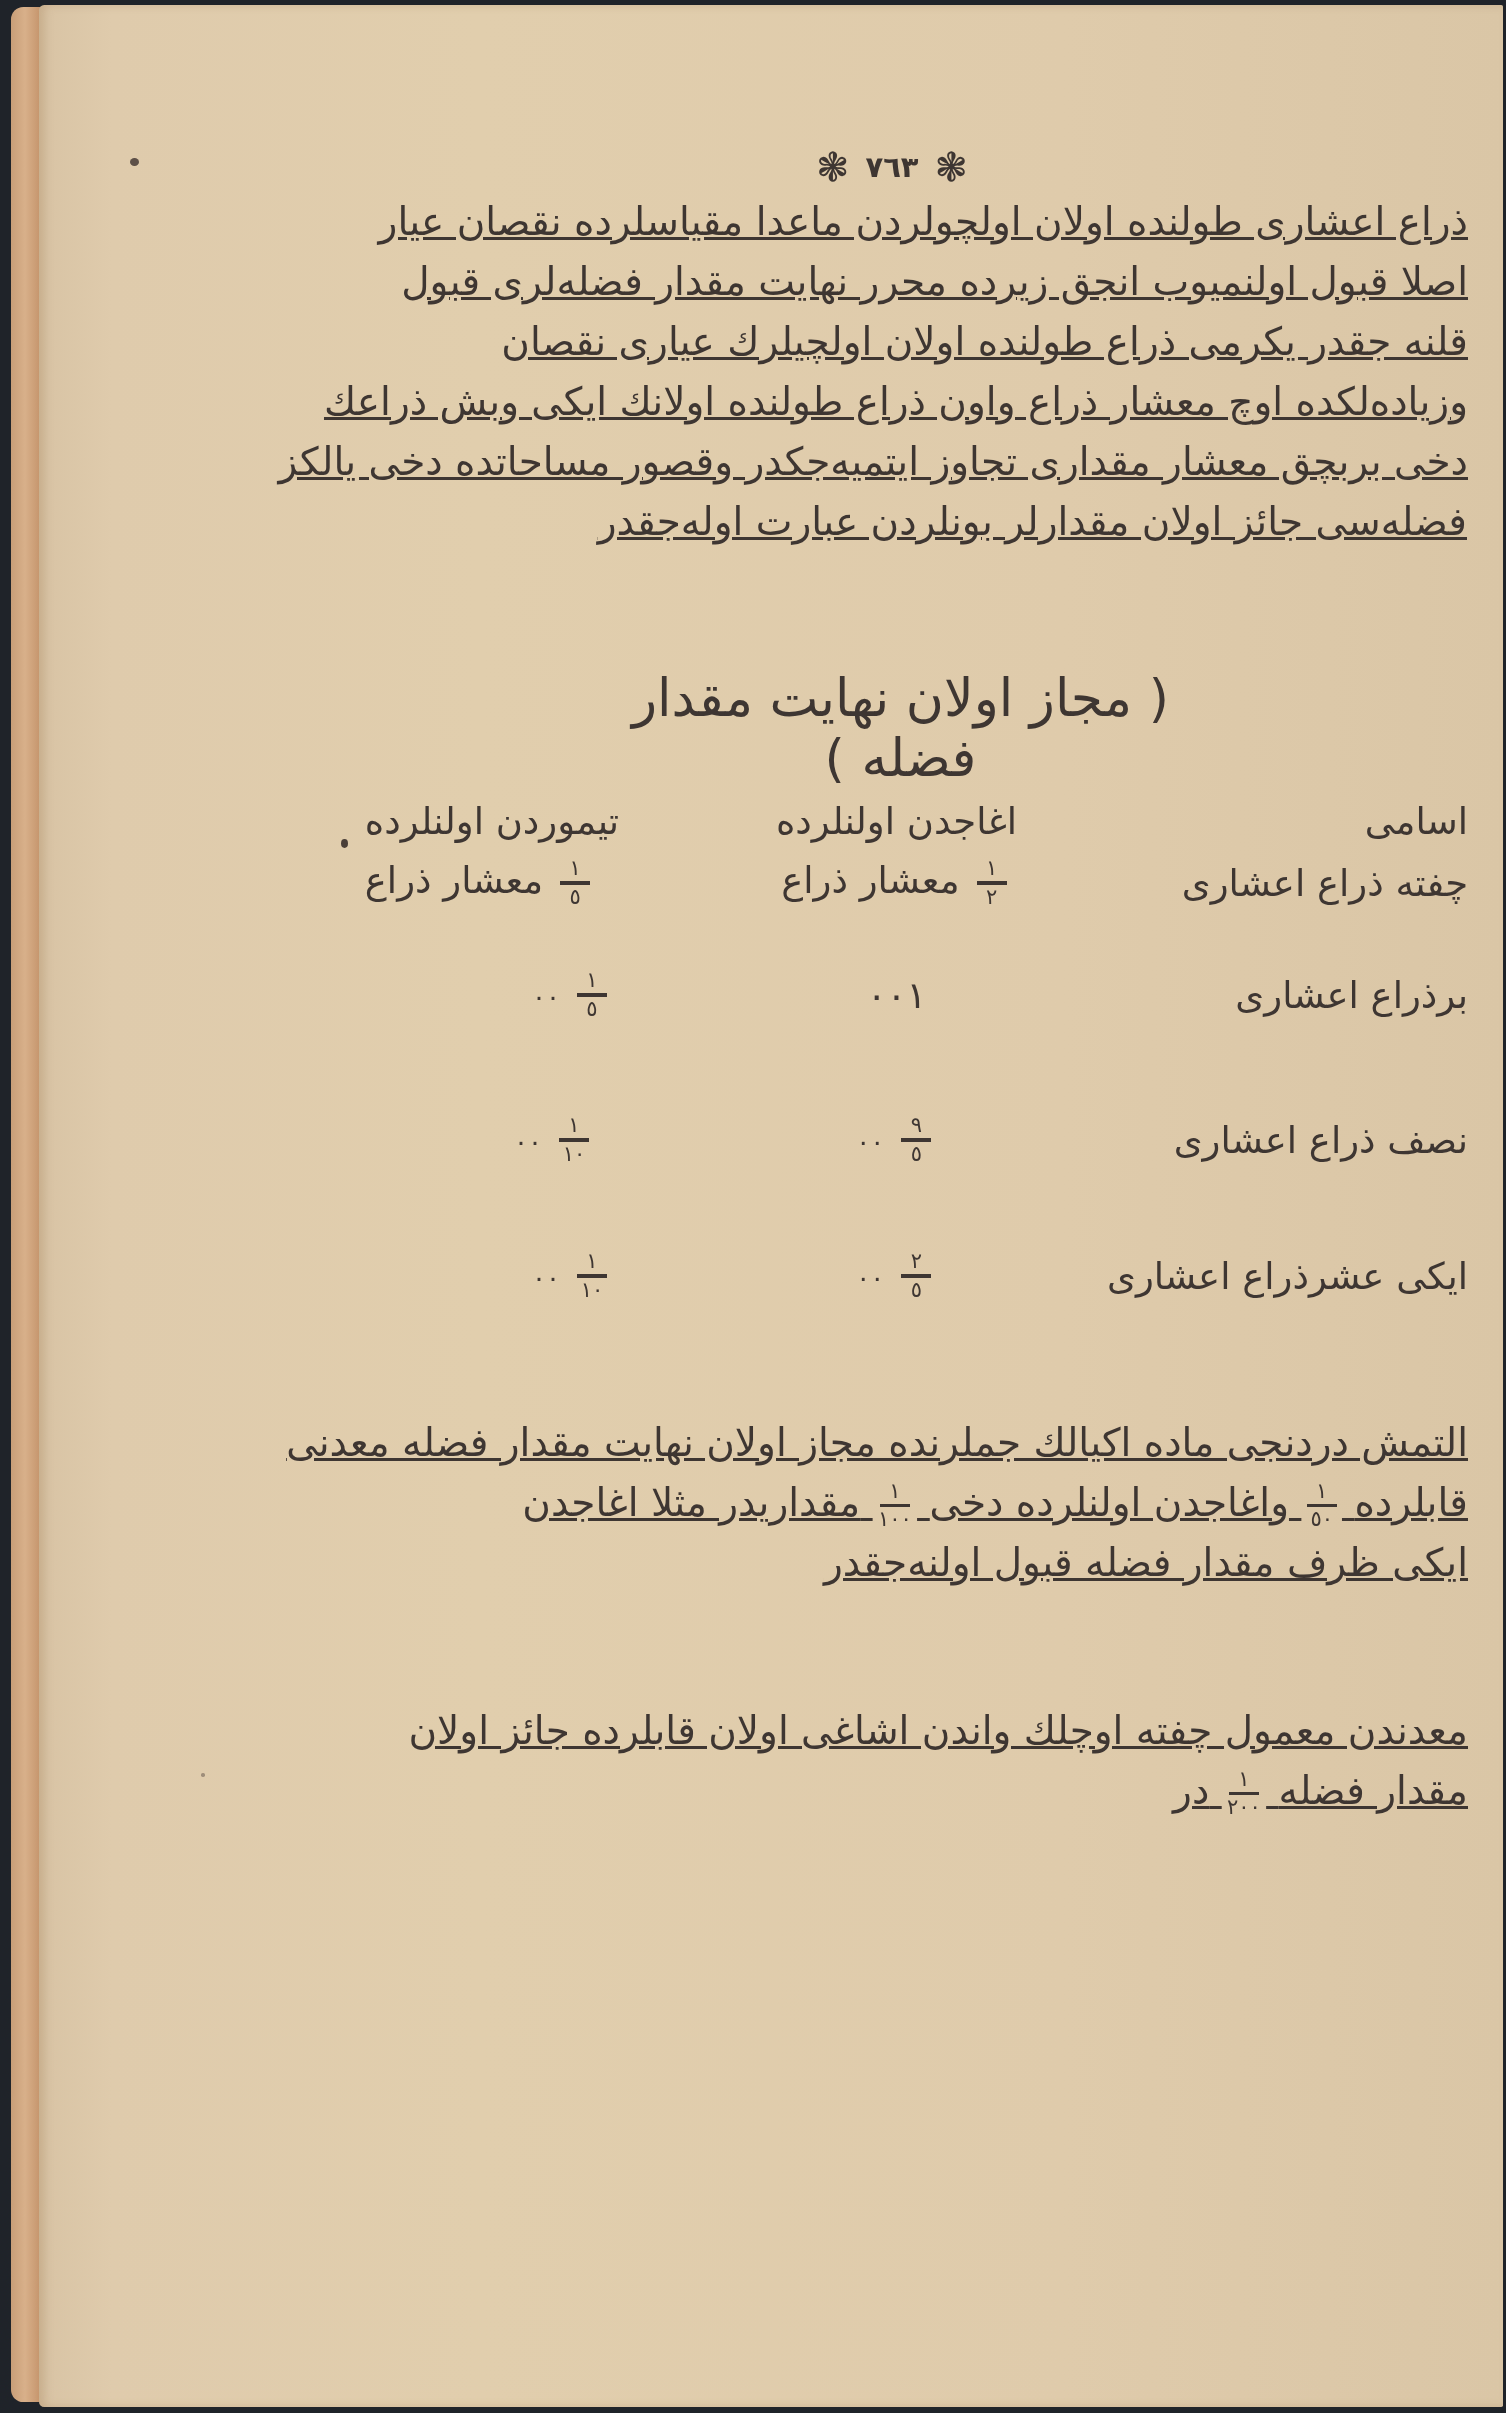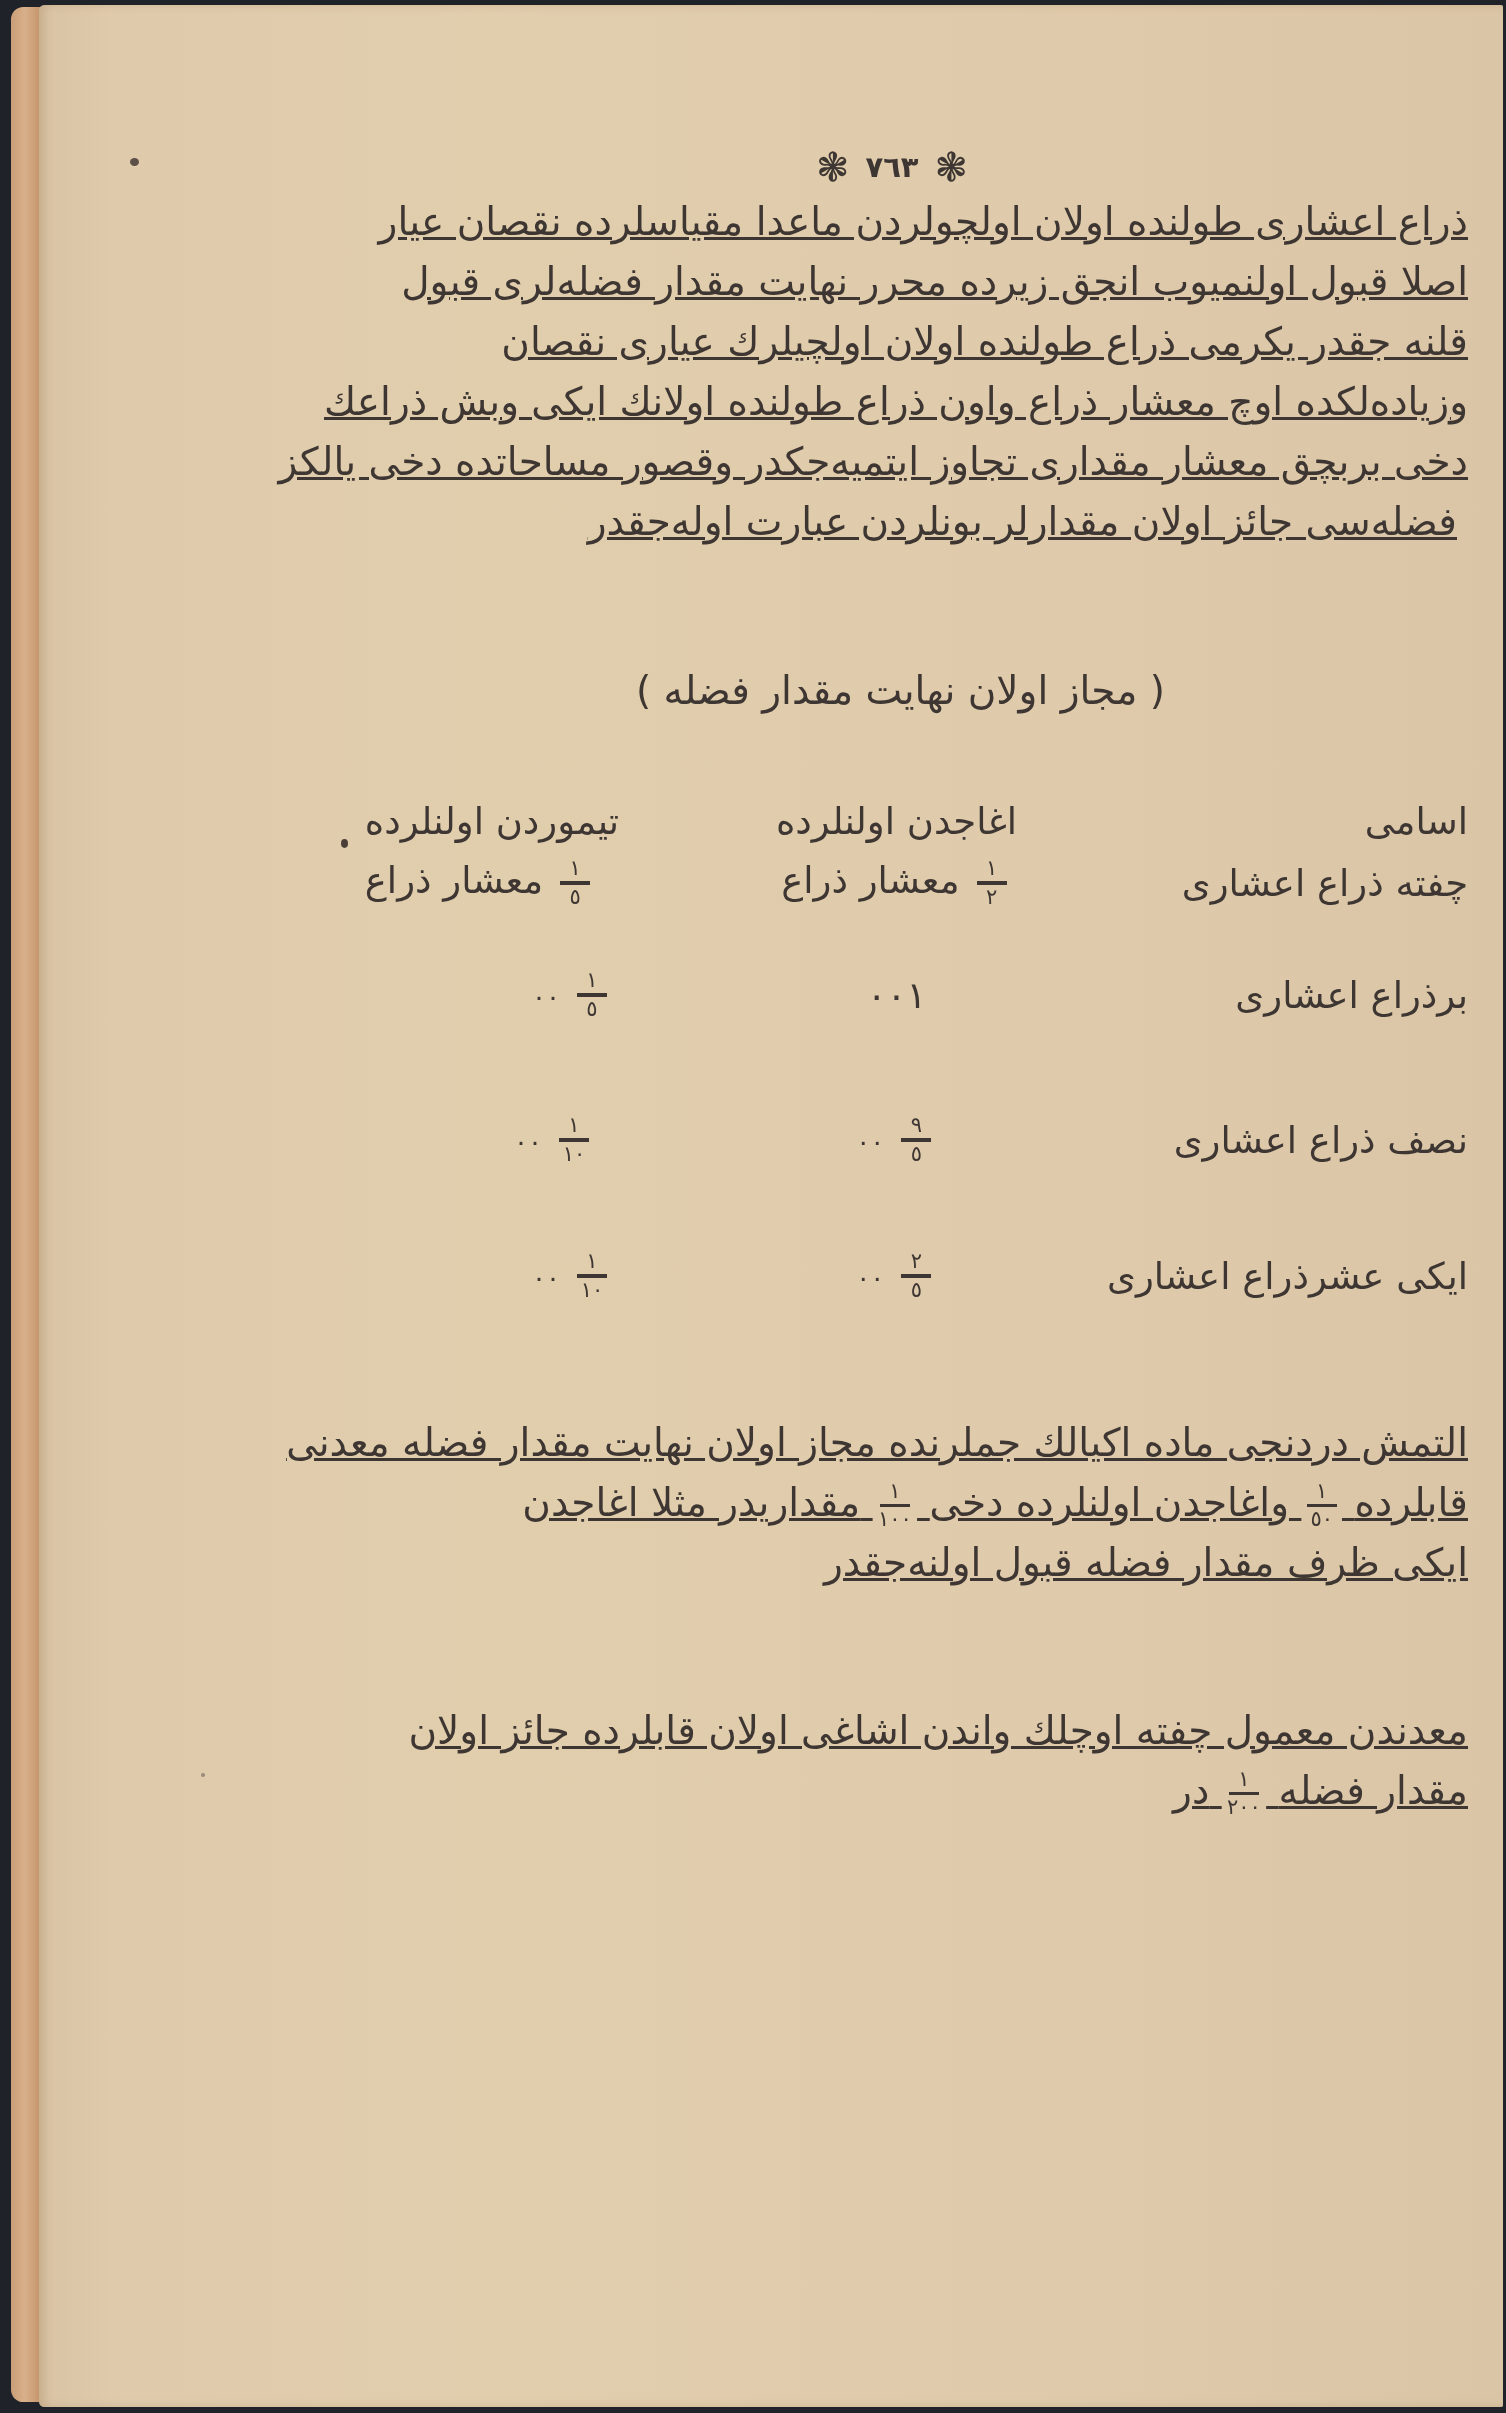--- a/index.html
+++ b/index.html
@@ -80,21 +80,21 @@
     white-space: nowrap;
     text-align: right;
   }
   .para1 { top: 192px; }
   .subtitle {
     position: absolute;
     left: 615px;
     top: 668px;
     width: 571px;
     text-align: center;
-    font-size: 39px;
+    font-size: 52px;
   }
   .table {
     position: absolute;
     left: 356px;
     top: 795px;
     width: 1112px;
   }
   .trow {
     display: grid;
     grid-template-columns: 334px 413px 365px;
@@ -158,21 +158,21 @@
   <span class="page-number arabic">٧٦٣</span>
   <span class="ornament">❃</span>
 </div>
 
 <div class="para para1 arabic">
   <span class="line">ذراع اعشاری طولنده اولان اولچولردن ماعدا مقیاسلرده نقصان عیار</span>
   <span class="line">اصلا قبول اولنمیوب انجق زیرده محرر نهایت مقدار فضله‌لری قبول</span>
   <span class="line">قلنه جقدر      یکرمی ذراع طولنده اولان اولچیلرك عیاری نقصان</span>
   <span class="line">وزیاده‌لکده اوچ معشار ذراع واون ذراع طولنده اولانك ایکی وبش ذراعك</span>
   <span class="line">دخی بربچق معشار مقداری تجاوز ایتمیه‌جکدر وقصور مساحاتده دخی یالکز</span>
-  <span class="line" style="padding-right:0; margin-right:11px;">فضله‌سی جائز اولان مقدارلر بونلردن عبارت اوله‌جقدر</span>
+  <span class="line" style="padding-right:0; margin-right:1px;">فضله‌سی جائز اولان مقدارلر بونلردن عبارت اوله‌جقدر</span>
 </div>
 
 <div class="subtitle arabic">( مجاز اولان نهایت مقدار فضله )</div>
 
 <div class="bullet-mark"></div>
 
 <div class="table">
   <div class="trow header-row">
     <div class="cell c-left arabic">تیموردن اولنلرده</div>
     <div class="cell c-mid arabic">اغاجدن اولنلرده</div>

